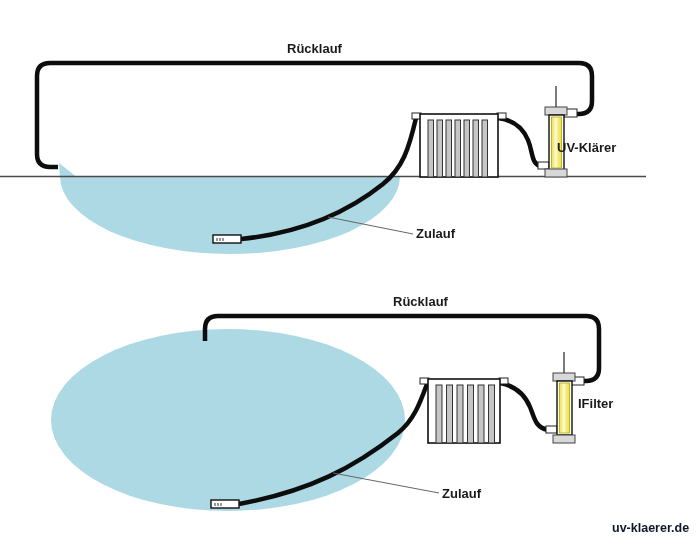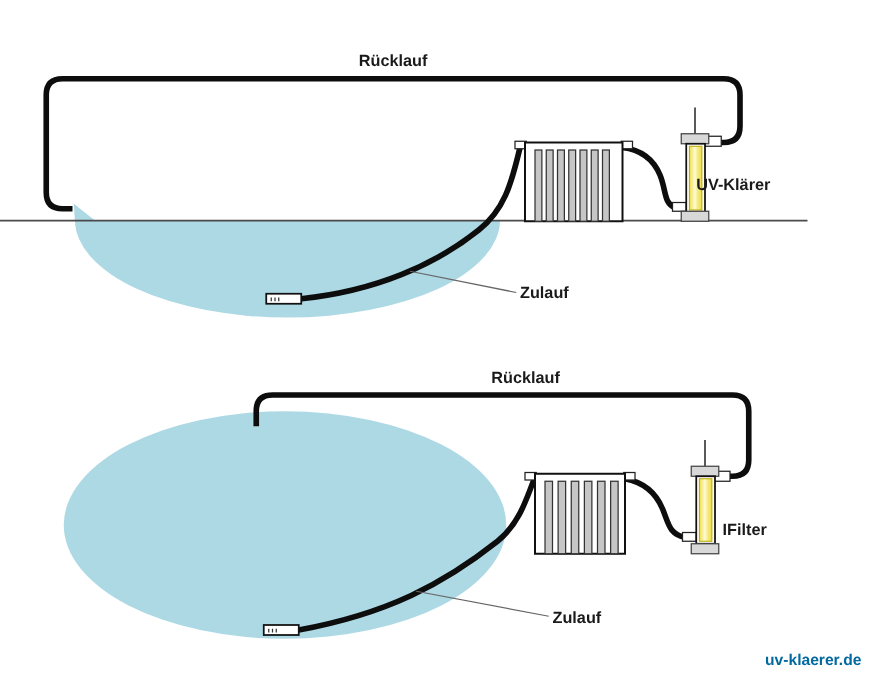--- a/index.html
+++ b/index.html
@@ -14,21 +14,21 @@
     font-weight:bold;
     font-size:13px;
     color:#1a1a1a;
     white-space:nowrap;
     letter-spacing:0px;
   }
   .footer-lbl{
     position:absolute;
     font-weight:bold;
     font-size:12.5px;
-    color:#0369a1;
+    color:#0f172a;
     white-space:nowrap;
   }
 </style>
 </head>
 <body>
 
 <div id="stage">
 
   <svg width="700" height="545" viewBox="0 0 700 545">
     <defs>
@@ -139,18 +139,18 @@
   </svg>
 
   <div class="lbl" style="left:287px;top:41px;">Rücklauf</div>
 
   <div class="lbl" style="left:557px;top:140px;">UV-Klärer</div>
 
   <div class="lbl" style="left:416px;top:226px;">Zulauf</div>
 
   <div class="lbl" style="left:393px;top:294px;">Rücklauf</div>
 
-  <div class="lbl" style="left:578px;top:416px;">IFilter</div>
+  <div class="lbl" style="left:578px;top:396px;">IFilter</div>
 
   <div class="lbl" style="left:442px;top:486px;">Zulauf</div>
 
   <div class="footer-lbl" style="left:612px;top:521px;">uv-klaerer.de</div>
 </div>
 
 </body></html>

